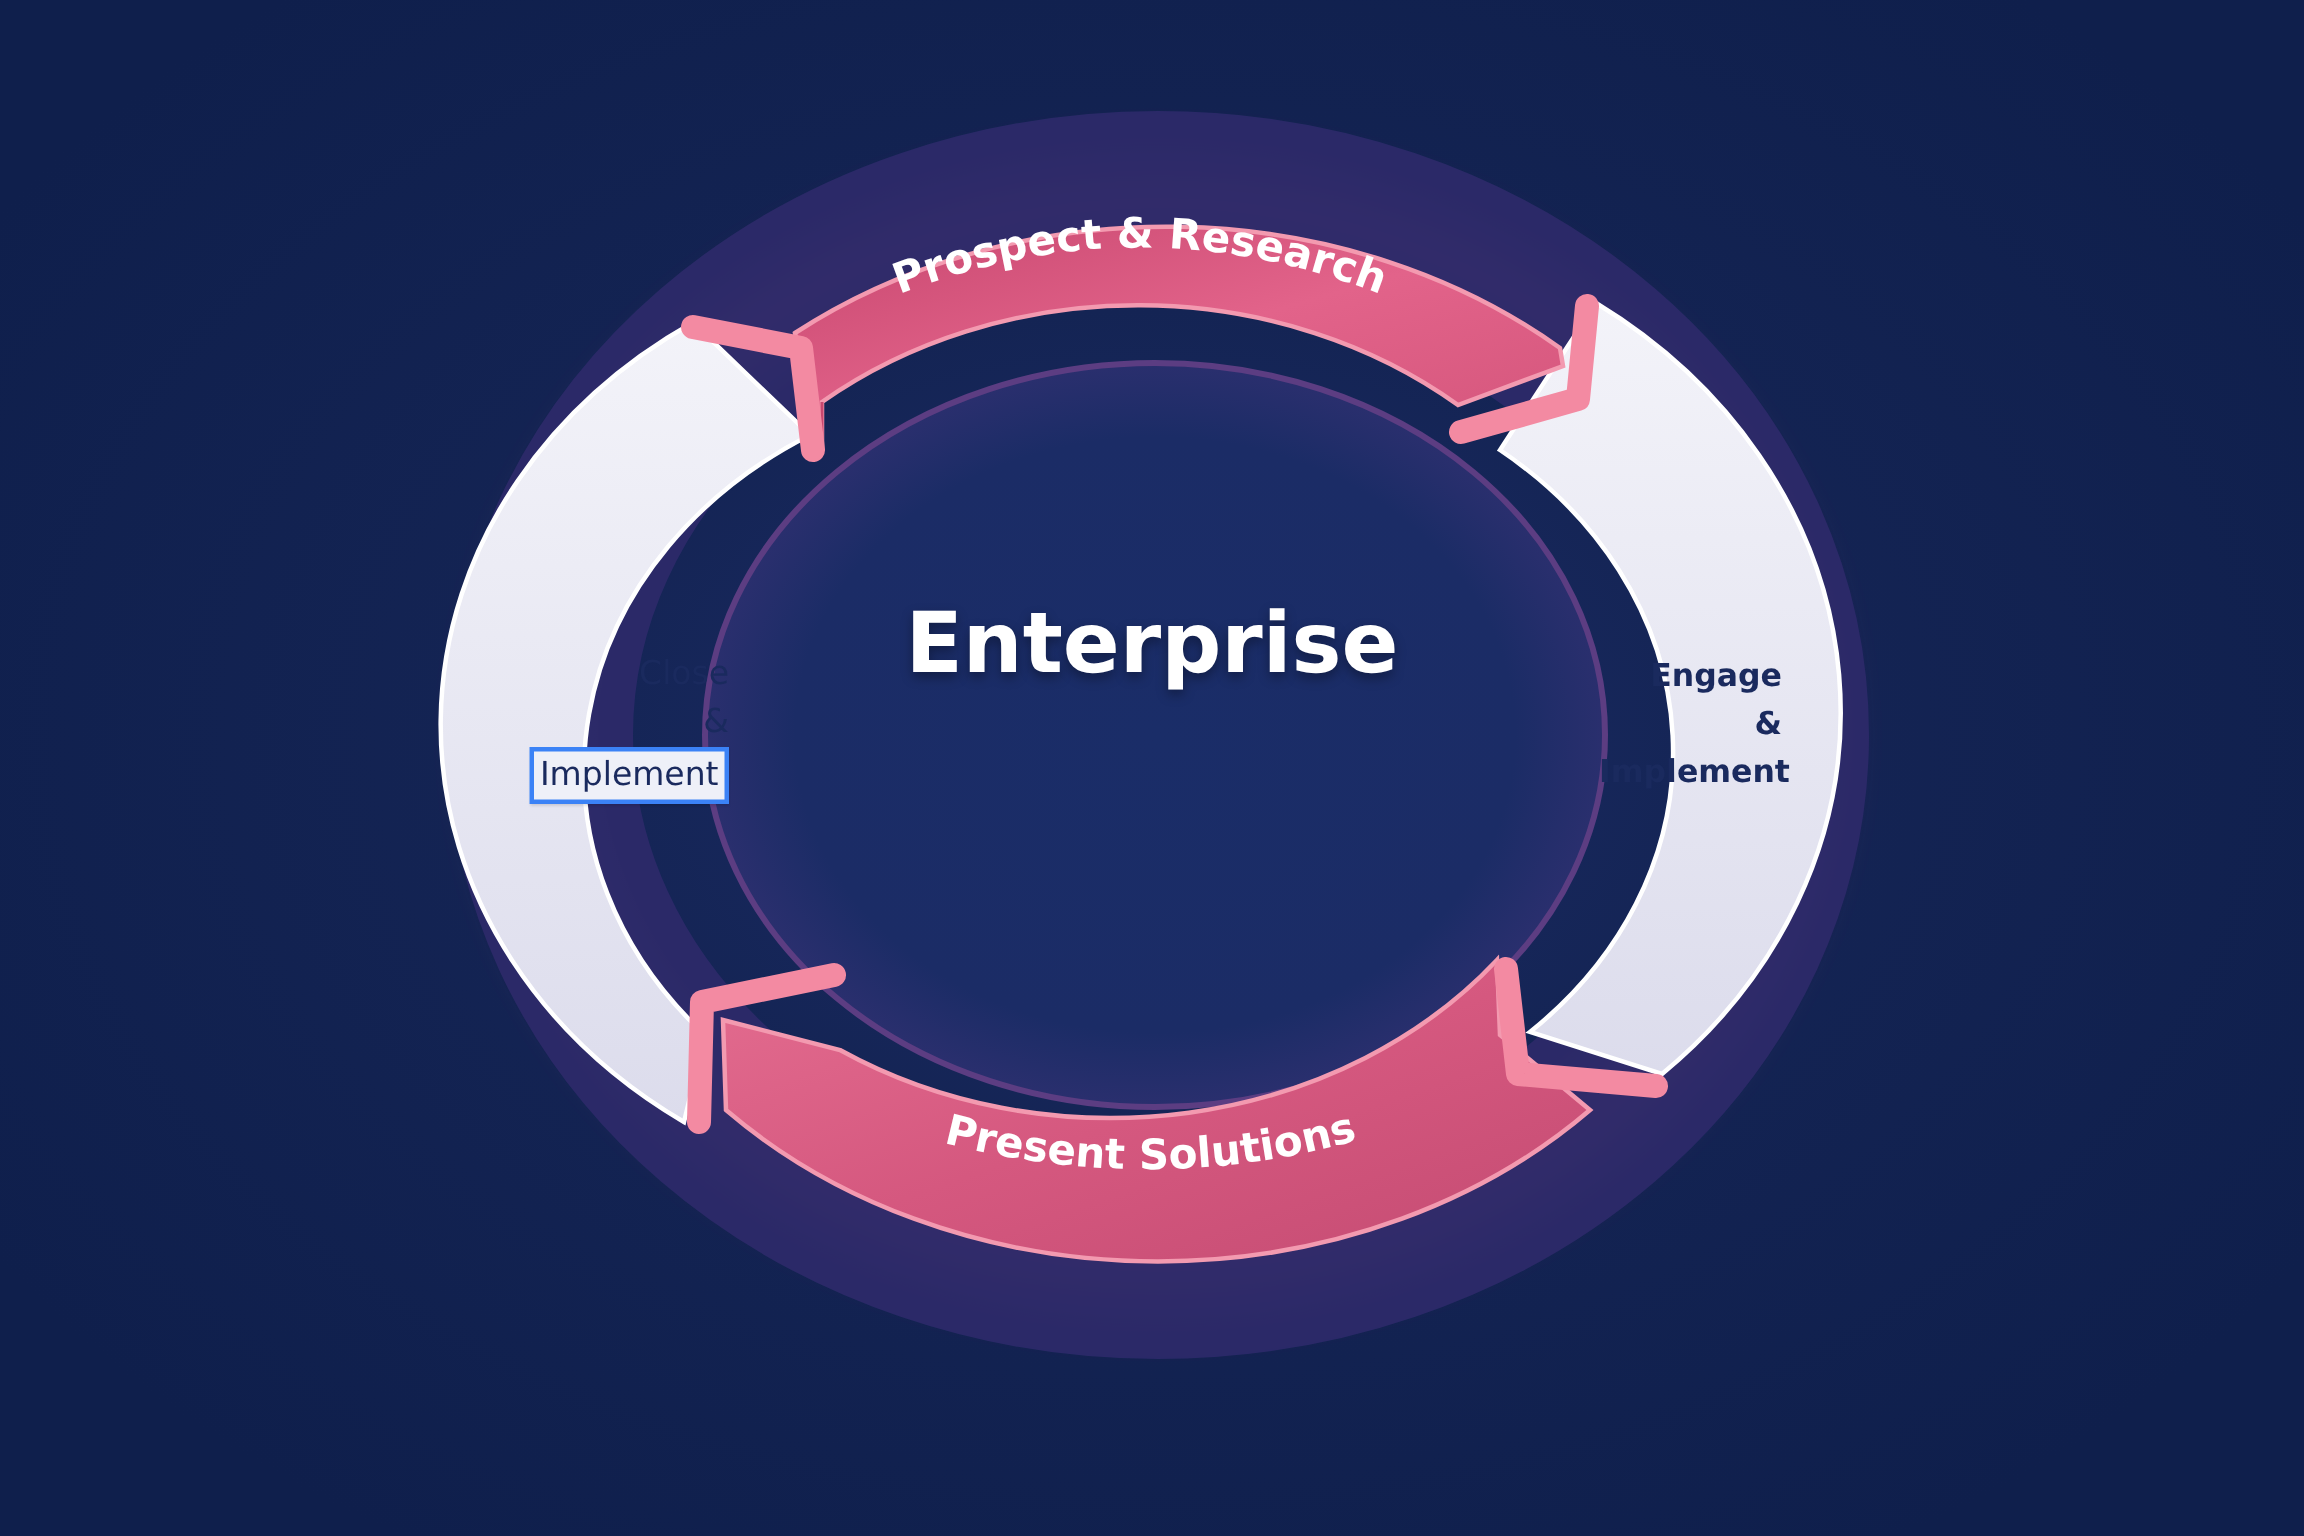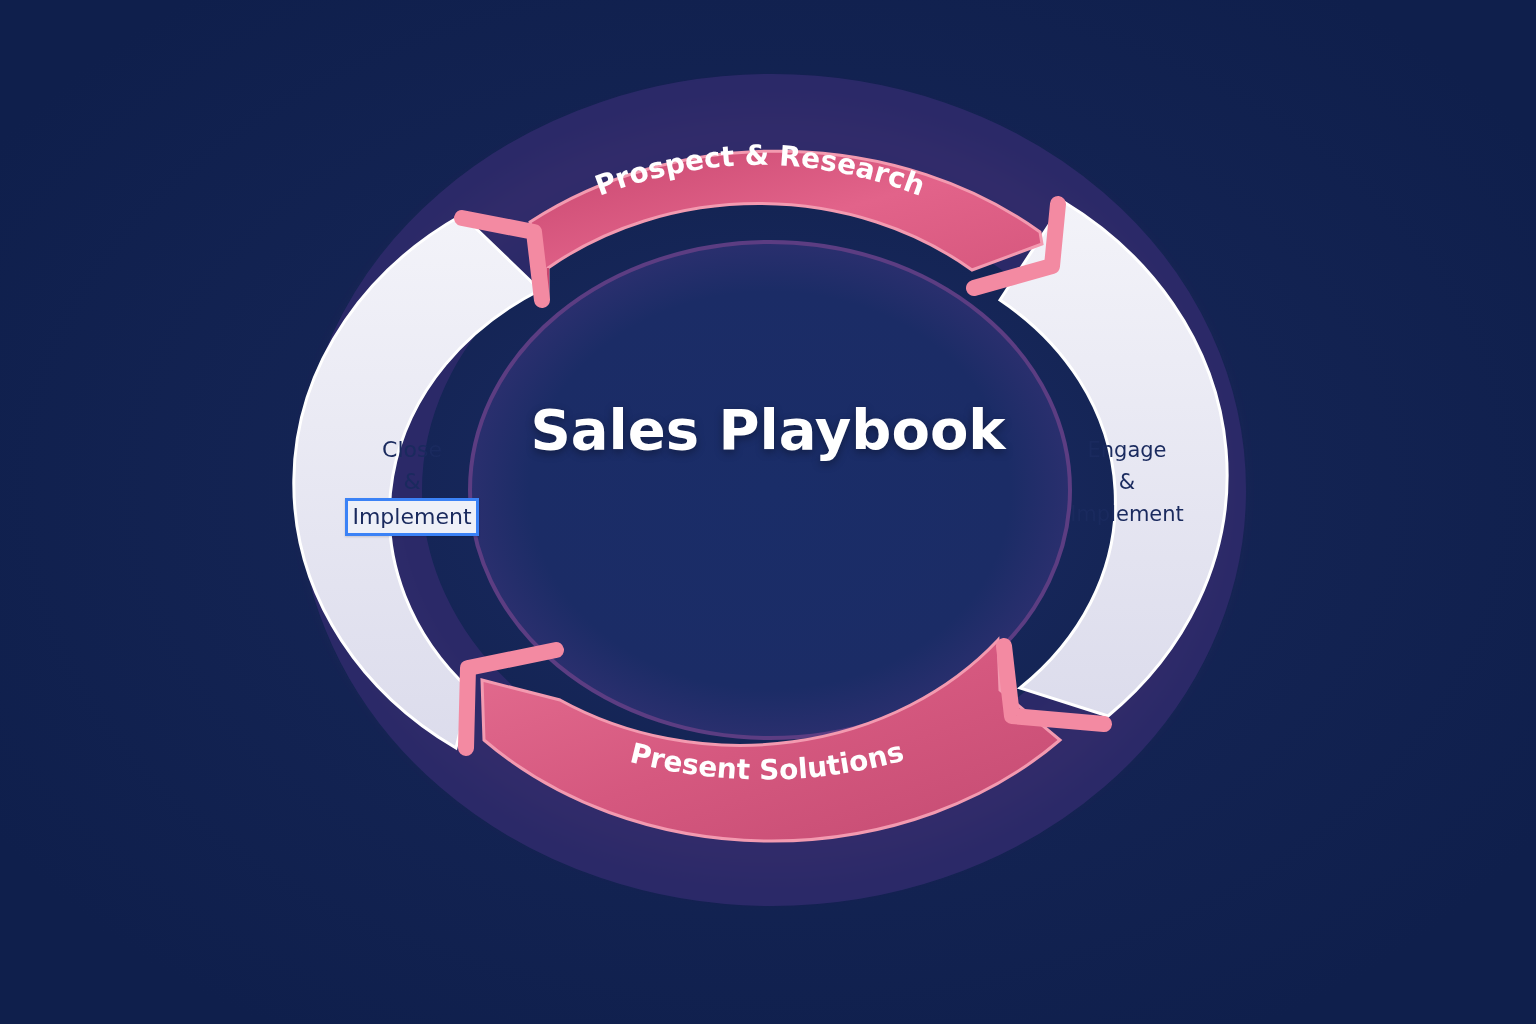--- a/index.html
+++ b/index.html
@@ -10,30 +10,30 @@
   }
   svg.diagram { position:absolute; left:0; top:0; width:1536px; height:1024px; }
   .title {
     position:absolute; left:468px; top:392px; width:600px; text-align:center;
     color:#ffffff; font-weight:bold; font-size:56px; line-height:76px;
     letter-spacing:0px;
     text-shadow: 0 3px 8px rgba(0,0,0,0.35);
   }
   .title span { display:block; }
   .side-label {
-    position:absolute; color:#1a2a5e; font-size:22px; line-height:32px; text-align:center;
+    position:absolute; color:#1a2a5e; font-size:22px; line-height:32px; text-align:right;
     font-family: "DejaVu Sans", "Liberation Sans", sans-serif;
   }
   .side-label span { display:block; }
   .close-label { left:338px; top:434px; width:148px; }
   .close-label .boxed {
     display:inline-block; background:#eef0f8; border:3px solid #3b82f6; padding:0 4px;
     box-shadow: 0 1px 2px rgba(0,0,0,0.15);
   }
-  .engage-label { left:1066px; top:434px; width:122px; font-size:21px; }
+  .engage-label { left:1066px; top:434px; width:122px; font-size:21px;font-weight:bold; }
 </style>
 </head>
 <body>
 
 <svg class="diagram" viewBox="0 0 1536 1024" xmlns="http://www.w3.org/2000/svg">
   <defs>
     <filter id="glow" x="-30%" y="-30%" width="160%" height="160%">
       <feGaussianBlur stdDeviation="22"></feGaussianBlur>
     </filter>
     <filter id="soft" x="-20%" y="-20%" width="140%" height="140%">
@@ -97,21 +97,21 @@
   <path id="botArc" d="M 622 760 Q 770 800 912 758" fill="none"></path>
   <text font-family="DejaVu Sans, Liberation Sans, sans-serif" font-size="28" font-weight="bold" fill="#ffffff">
     <textPath href="#topArc" startOffset="50%" text-anchor="middle">Prospect &amp; Research</textPath>
   </text>
   <text font-family="DejaVu Sans, Liberation Sans, sans-serif" font-size="28" font-weight="bold" fill="#ffffff">
     <textPath href="#botArc" startOffset="50%" text-anchor="middle">Present Solutions</textPath>
   </text>
 </svg>
 
 <div class="title">
-  <span>Sales Playbook</span>
+  <span>Enterprise</span>
 </div>
 
 <div class="side-label close-label">
   <span>Close</span>
   <span>&amp;</span>
   <span><span class="boxed">Implement</span></span>
 </div>
 
 <div class="side-label engage-label">
   <span>Engage</span>

